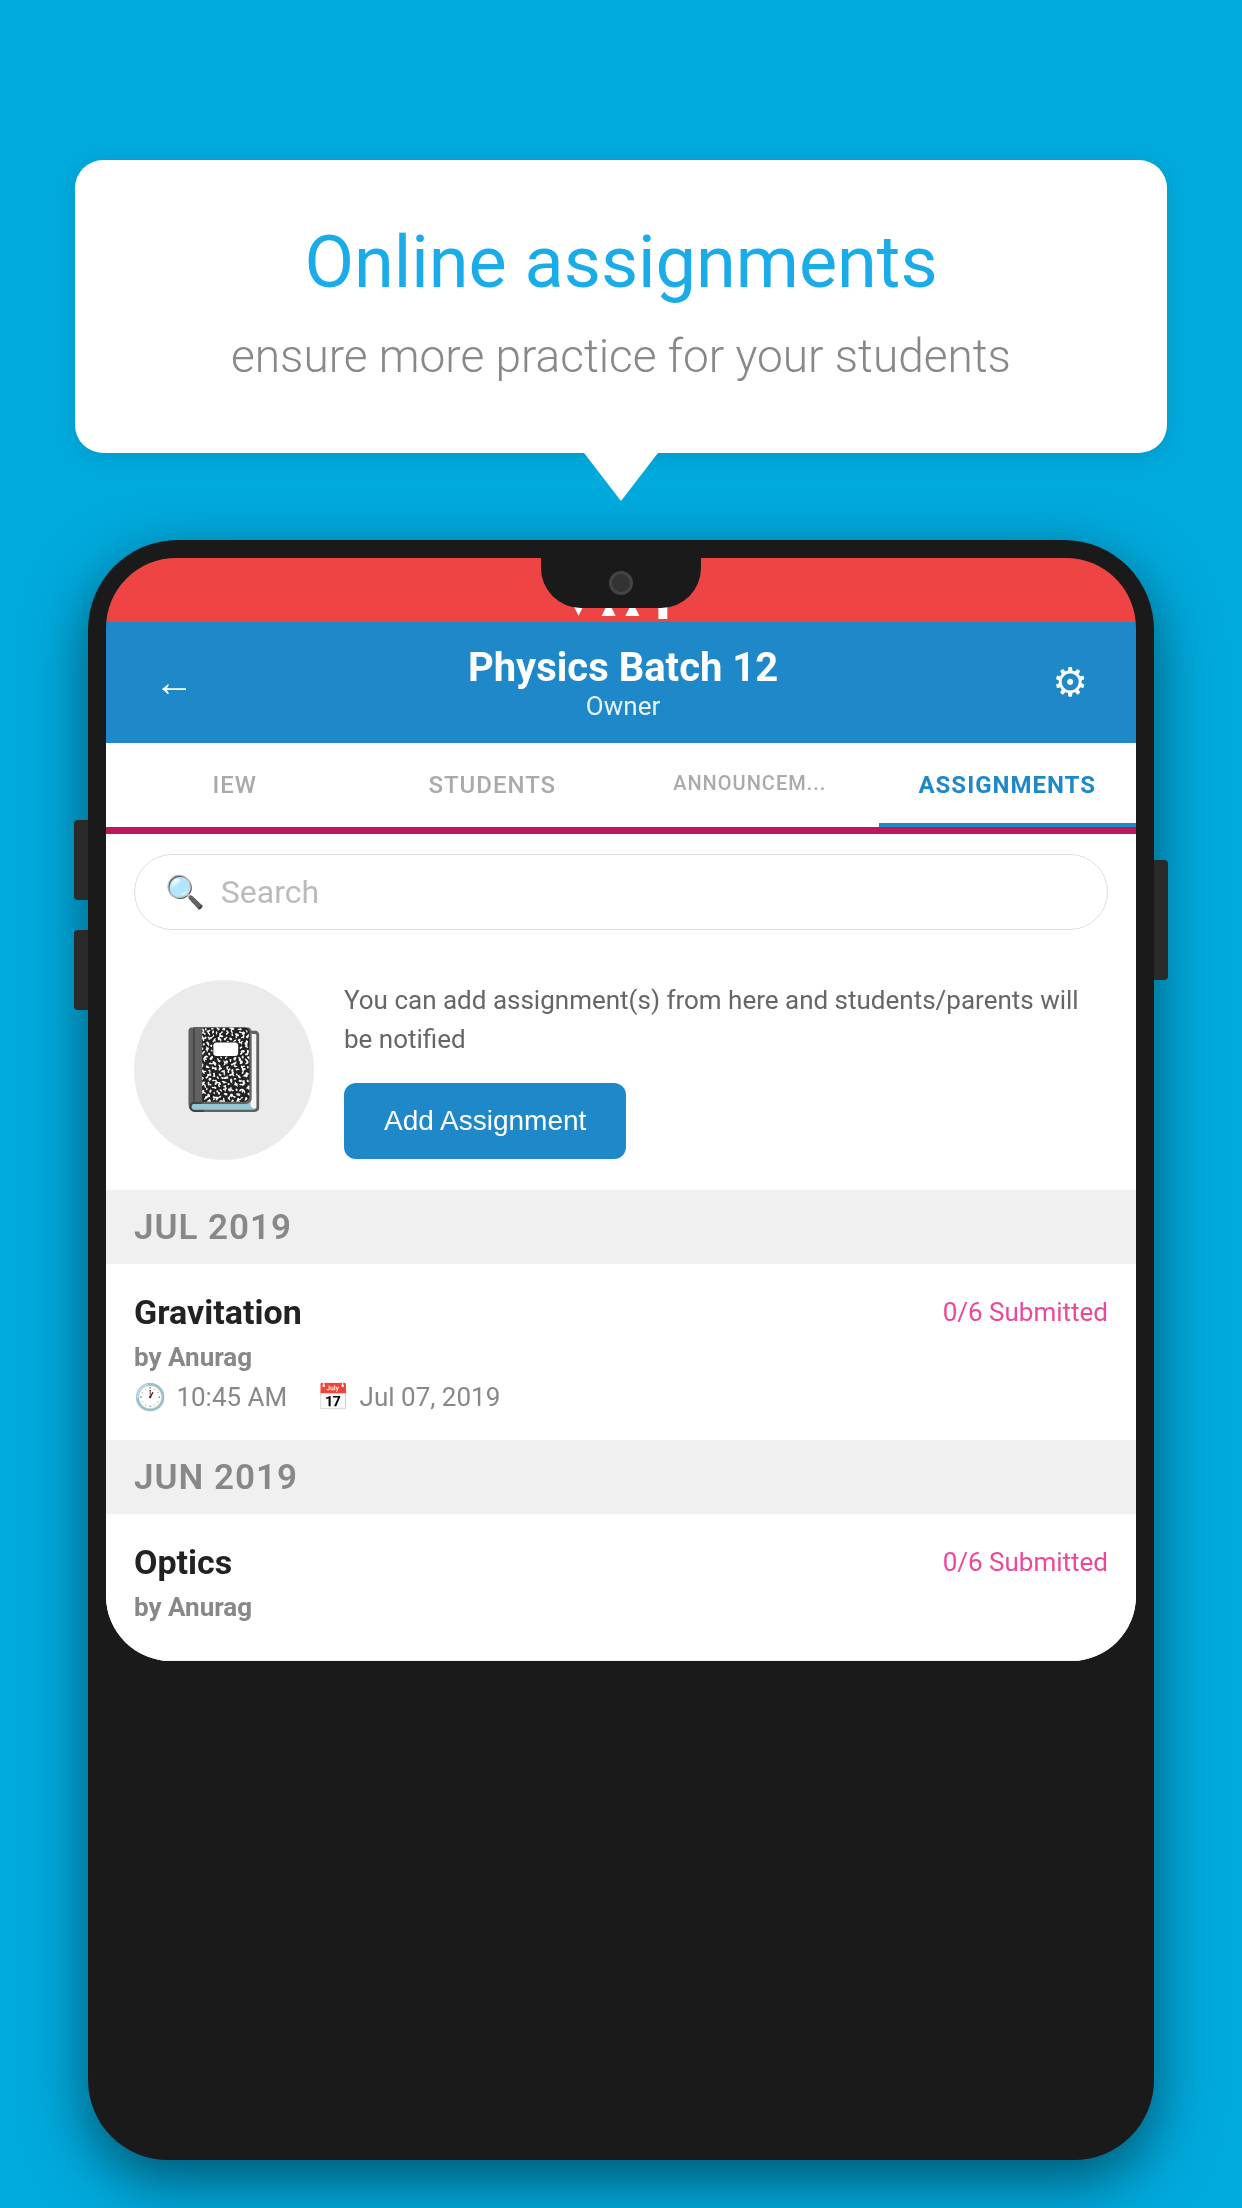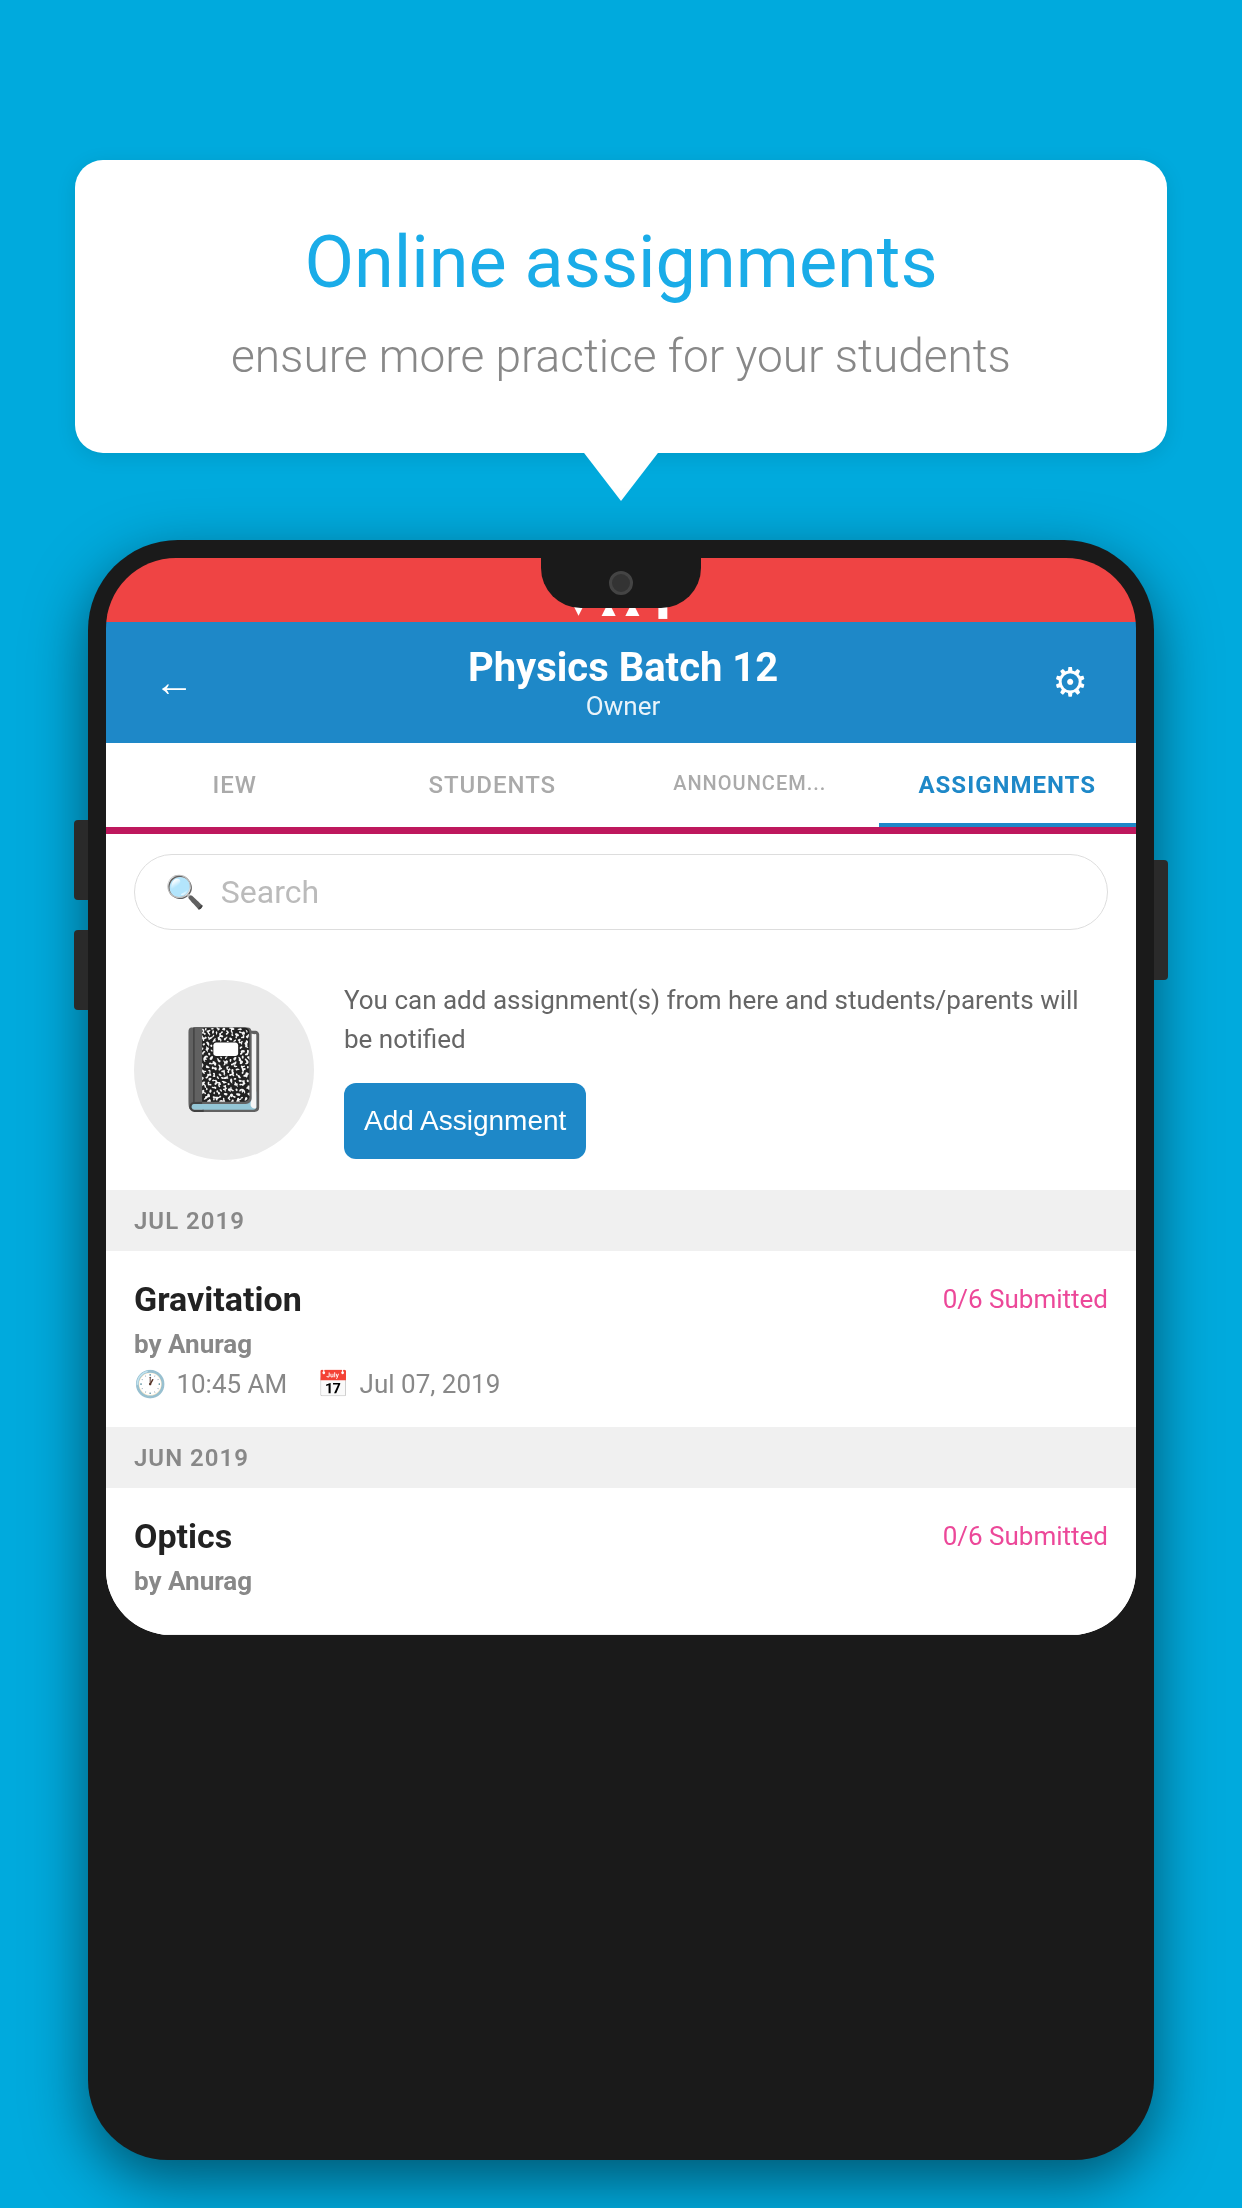--- a/index.html
+++ b/index.html
@@ -268,32 +268,32 @@
       font-size: 26px;
       line-height: 1.5;
       margin-bottom: 24px;
     }
 
     .add-assignment-btn {
       background: #1E88C8;
       color: white;
       border: none;
       border-radius: 12px;
-      padding: 22px 20px;
+      padding: 22px 40px;
       font-size: 28px;
       font-weight: 500;
       cursor: pointer;
       display: inline-block;
     }
 
     
     .month-separator {
       background: #F0F0F0;
       padding: 16px 28px;
-      font-size: 24px;
+      font-size: 35px;
       font-weight: 600;
       color: #888;
       letter-spacing: 1px;
     }
 
     
     .assignment-item {
       padding: 28px 28px;
       border-bottom: 1px solid #f0f0f0;
       background: white;

